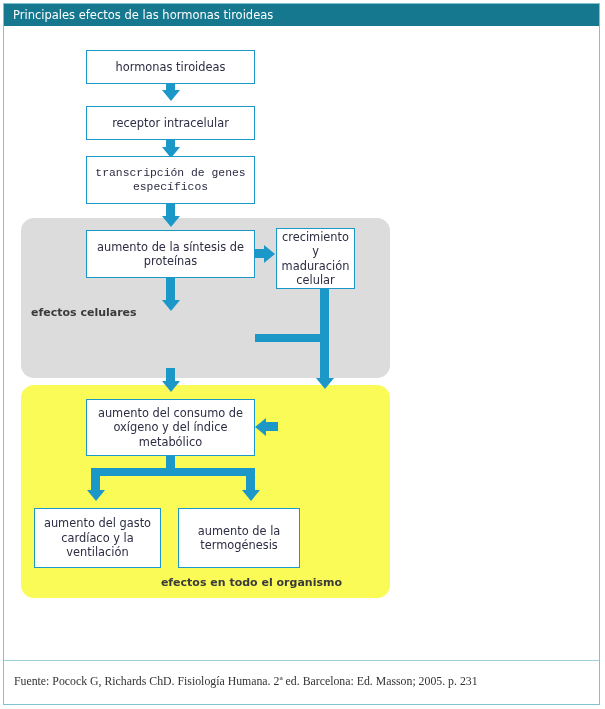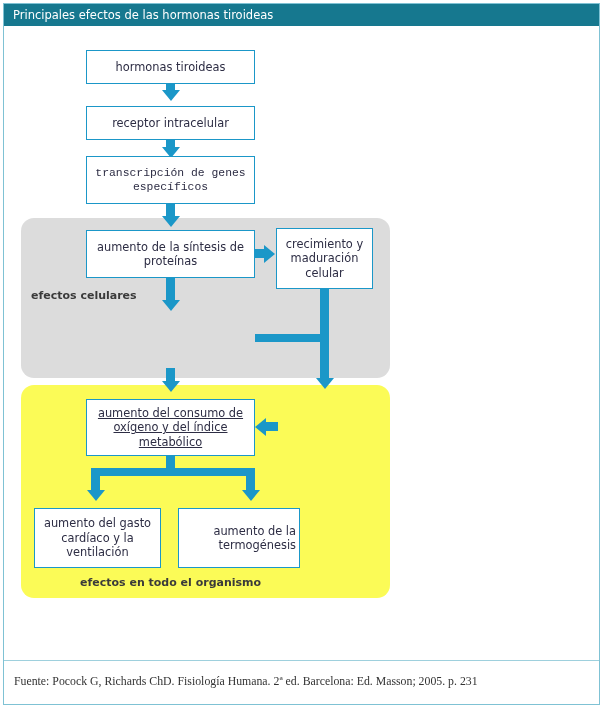--- a/index.html
+++ b/index.html
@@ -124,22 +124,22 @@
 
 <div id="root">
 
   <div class="frame"></div>
 
   <div class="titlebar">Principales efectos de las hormonas tiroideas</div>
 
   <div class="zone zone-gray" style="left:21px; top:218px; width:369px; height:160px;"></div>
   <div class="zone zone-yellow" style="left:21px; top:385px; width:369px; height:213px;"></div>
 
-  <div class="zone-label" style="left:31px; top:289px;">efectos celulares</div>
-  <div class="zone-label" style="left:80px; top:576px; width:240px; text-align:left;">efectos en todo el organismo</div>
+  <div class="zone-label" style="left:31px; top:306px;">efectos celulares</div>
+  <div class="zone-label" style="left:102px; top:576px; width:240px; text-align:right;">efectos en todo el organismo</div>
 
   <div class="conn" style="left:166px; top:83px; width:9px; height:9px;"></div>
   <div class="arrow-down" style="left:161.5px; top:90px;"></div>
 
   <div class="conn" style="left:166px; top:139px; width:9px; height:10px;"></div>
   <div class="arrow-down" style="left:161.5px; top:147px;"></div>
 
   <div class="conn" style="left:166px; top:203px; width:9px; height:16px;"></div>
   <div class="arrow-down" style="left:161.5px; top:216px;"></div>
 
@@ -168,26 +168,26 @@
   <div class="arrow-down" style="left:241.5px; top:490px;"></div>
 
   <div class="nodebox" style="left:86px; top:50px; width:169px; height:34px;">hormonas tiroideas</div>
 
   <div class="nodebox" style="left:86px; top:106px; width:169px; height:34px;text-align:right;">receptor intracelular</div>
 
   <div class="nodebox" style="left:86px; top:156px; width:169px; height:48px;font-family:Liberation Mono, monospace;">transcripción de genes específicos</div>
 
   <div class="nodebox" style="left:86px; top:230px; width:169px; height:48px;">aumento de la síntesis de proteínas</div>
 
-  <div class="nodebox" style="left:276px; top:228px; width:97px; height:61px;">crecimiento y maduración celular</div>
+  <div class="nodebox" style="left:276px; top:228px; width:79px; height:61px;">crecimiento y maduración celular</div>
 
 
-  <div class="nodebox" style="left:86px; top:399px; width:169px; height:57px;text-decoration:underline;">aumento del consumo de oxígeno y del índice metabólico</div>
+  <div class="nodebox" style="left:86px; top:399px; width:169px; height:57px;">aumento del consumo de oxígeno y del índice metabólico</div>
 
 
   <div class="nodebox" style="left:34px; top:508px; width:127px; height:60px;">aumento del gasto cardíaco y la ventilación</div>
 
-  <div class="nodebox" style="left:178px; top:508px; width:122px; height:60px;text-align:right;">aumento de la termogénesis</div>
+  <div class="nodebox" style="left:178px; top:508px; width:122px; height:60px;">aumento de la termogénesis</div>
 
   <div class="footer-sep"></div>
   <div class="footer-text">Fuente: Pocock G, Richards ChD. Fisiología Humana. 2ª ed. Barcelona: Ed. Masson; 2005. p. 231</div>
 
 </div>
 
 </body></html>

